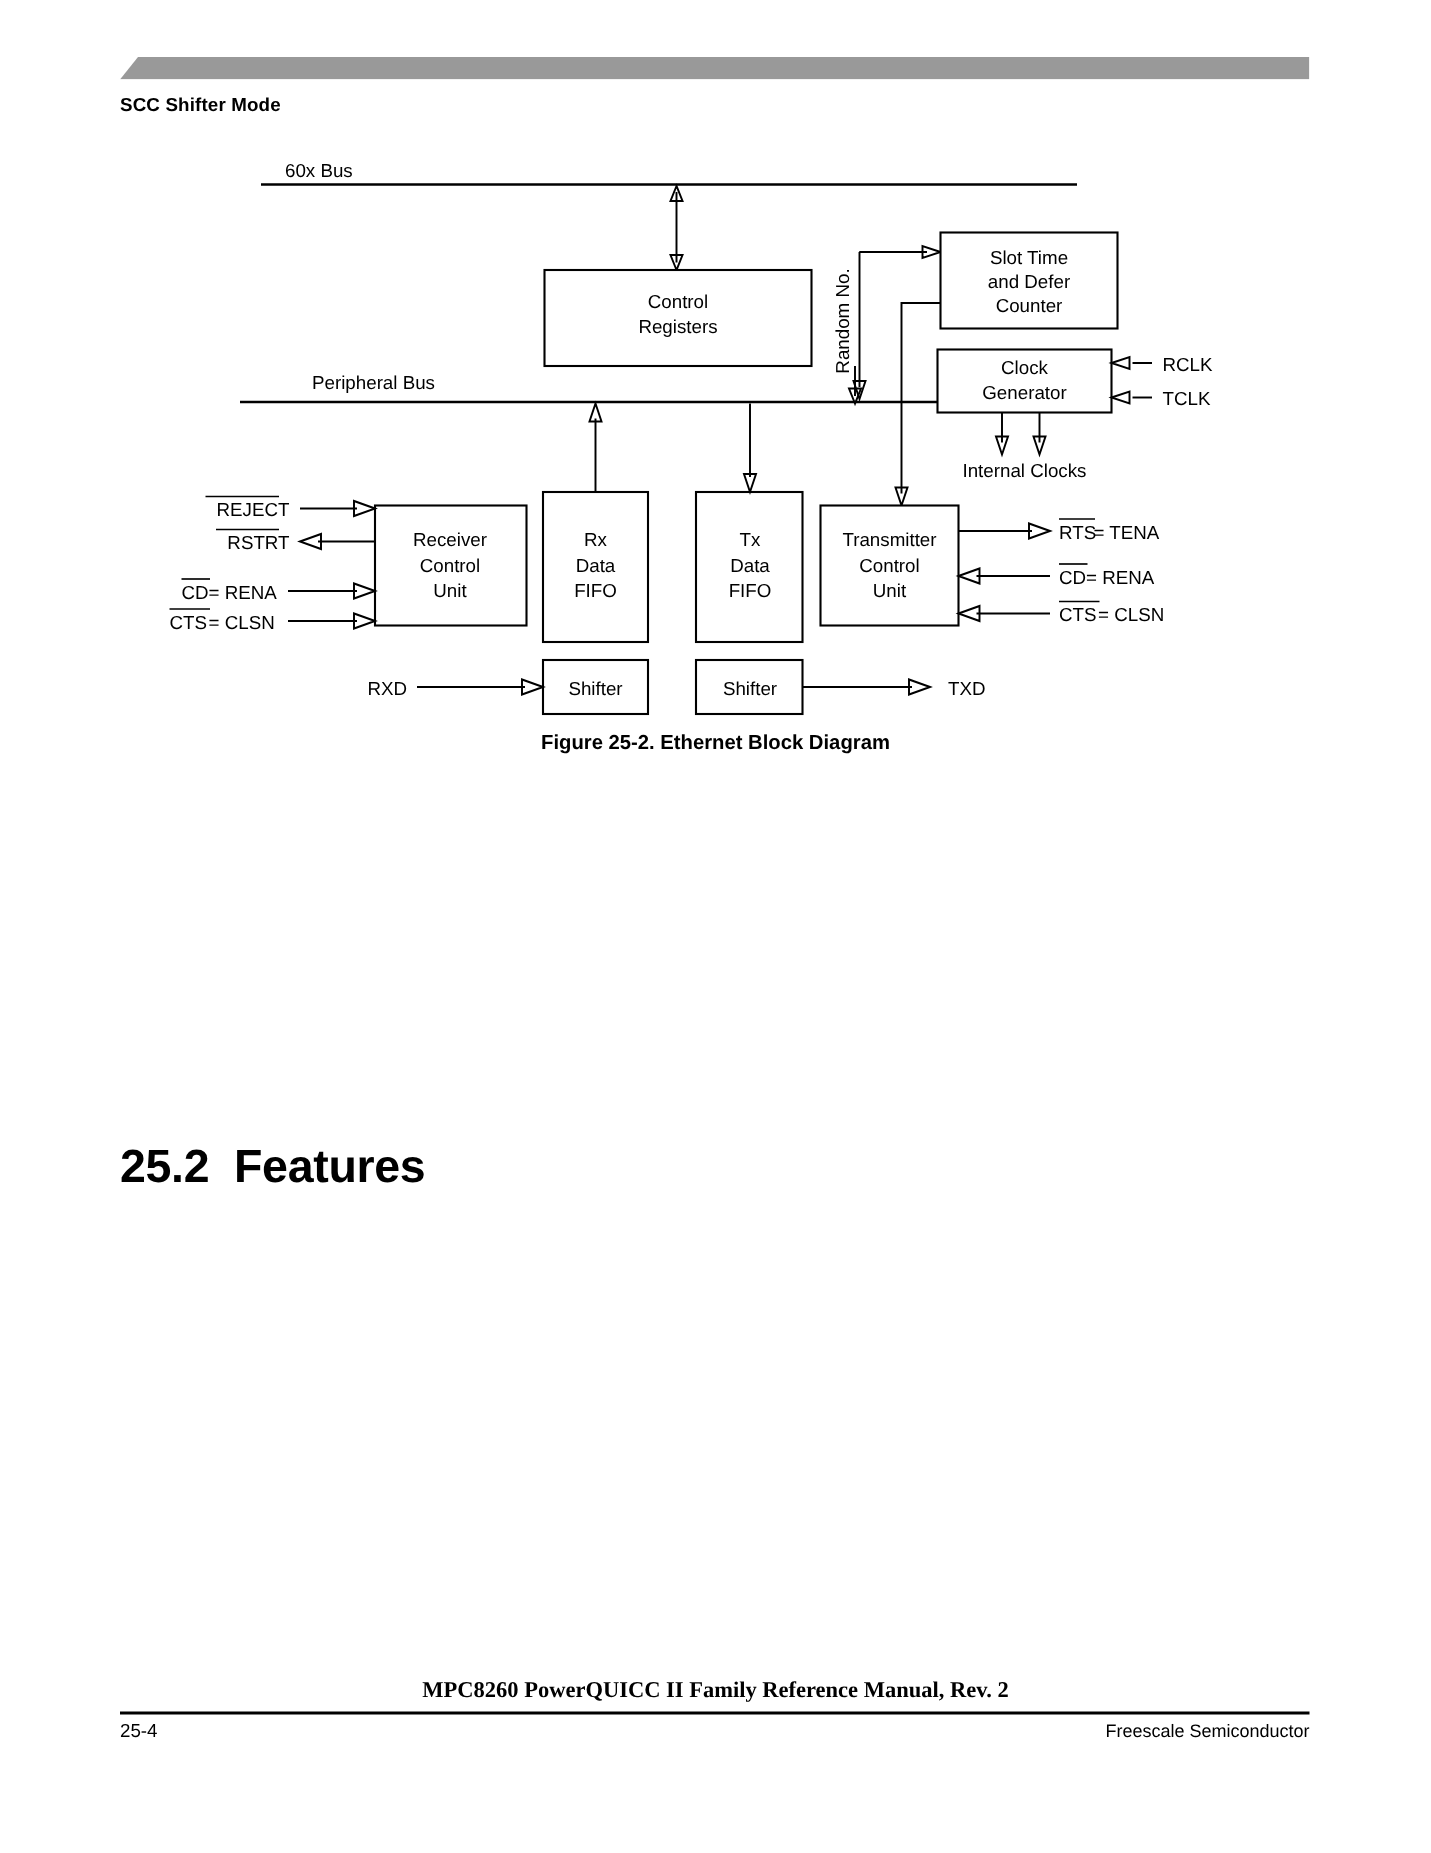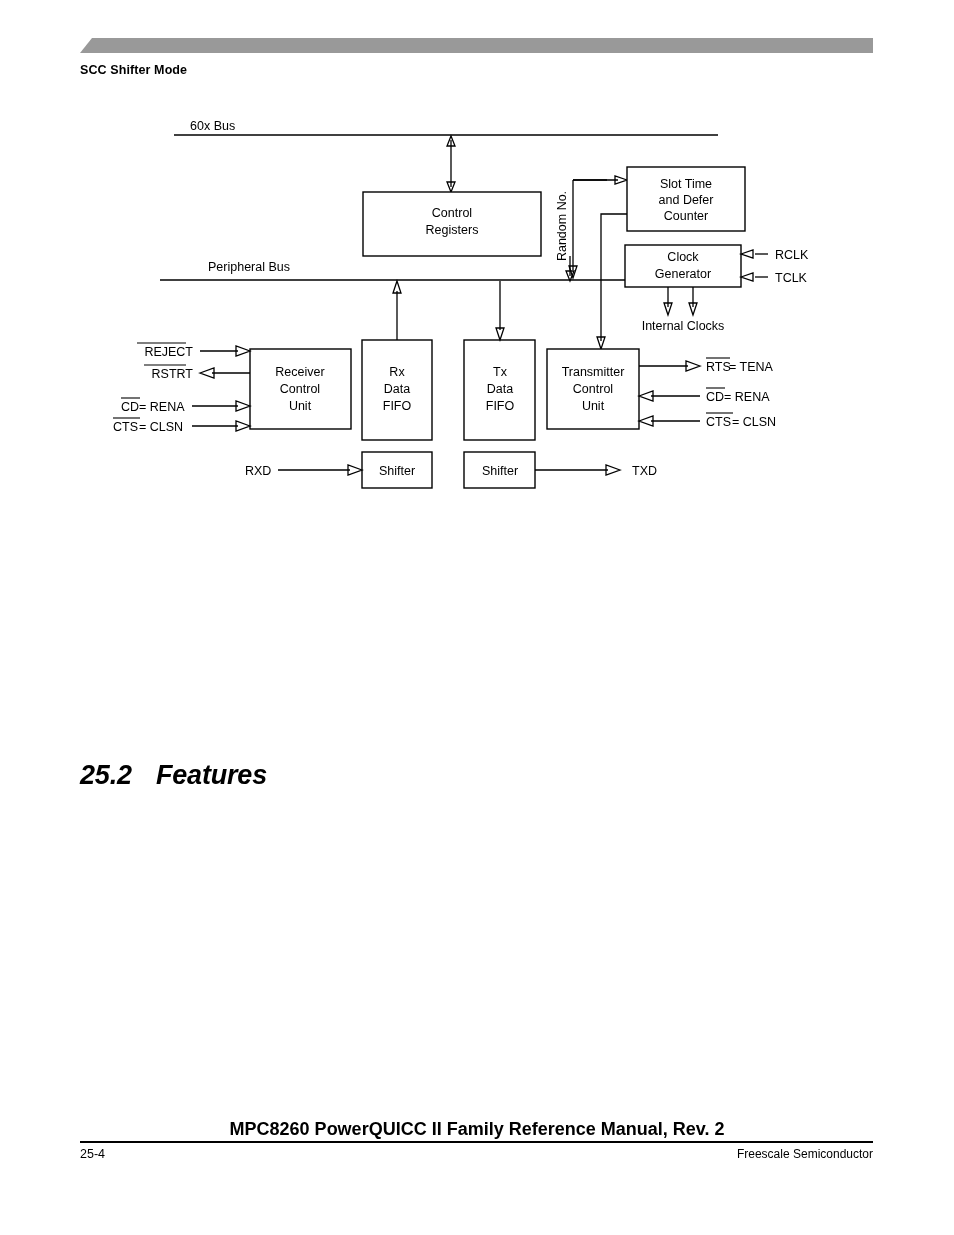--- a/index.html
+++ b/index.html
@@ -32,62 +32,62 @@
     top: 63px;
     font-size: 12.5px;
     font-weight: bold;
     letter-spacing: 0.1px;
   }
 
   .section-heading {
     position: absolute;
     left: 80px;
     top: 760px;
-    font-size: 27px;
+    font-size: 31px;
     font-weight: bold;
     letter-spacing: -0.2px;
-    font-style: italic;
   }
   .section-heading .num { display: inline-block; width: 76px; }
 
   .footer-rule {
     position: absolute;
     left: 80px;
     top: 1141px;
     width: 793px;
     height: 2px;
     background: #000000;
   }
   .footer-title {
     position: absolute;
     left: 0;
     top: 1119px;
     width: 954px;
     text-align: center;
-    font-size: 18px;
-    font-weight: bold;
+    font-size: 15px;
+    font-weight: bold;
+    font-family: Liberation Serif, serif;
   }
   .footer-left {
     position: absolute;
     left: 80px;
     top: 1147px;
     font-size: 12.5px;
   }
   .footer-right {
     position: absolute;
     right: 81px;
     top: 1147px;
     font-size: 12px;
   }
 
   
   .figure {
     position: absolute;
     left: 0;
-    top: 12px;
+    top: 0;
     width: 954px;
     height: 520px;
   }
   .figure svg { display: block; }
   .fig-caption {
     position: absolute;
     left: 0;
     top: 487px;
     width: 954px;
     text-align: center;
@@ -257,20 +257,21 @@
 
   <text class="sig" x="245" y="463">RXD</text>
   <line class="w" x1="278" y1="458" x2="350" y2="458"></line>
   <path class="w" d="M362 458 L348 453 L348 463 Z" fill="#000"></path>
 
   <line class="w" x1="535" y1="458" x2="608" y2="458"></line>
   <path class="w" d="M620 458 L606 453 L606 463 Z" fill="#000"></path>
   <text class="sig" x="632" y="463">TXD</text>
 
 </svg>
+<div class="fig-caption">Figure 25-2. Ethernet Block Diagram</div>
 </div>
 
 <div class="section-heading">
   <span class="num">25.2</span><span>Features</span>
 </div>
 
 <div class="footer-title">MPC8260 PowerQUICC II Family Reference Manual, Rev. 2</div>
 <div class="footer-rule"></div>
 <div class="footer-left">25-4</div>
 <div class="footer-right">Freescale Semiconductor</div>

